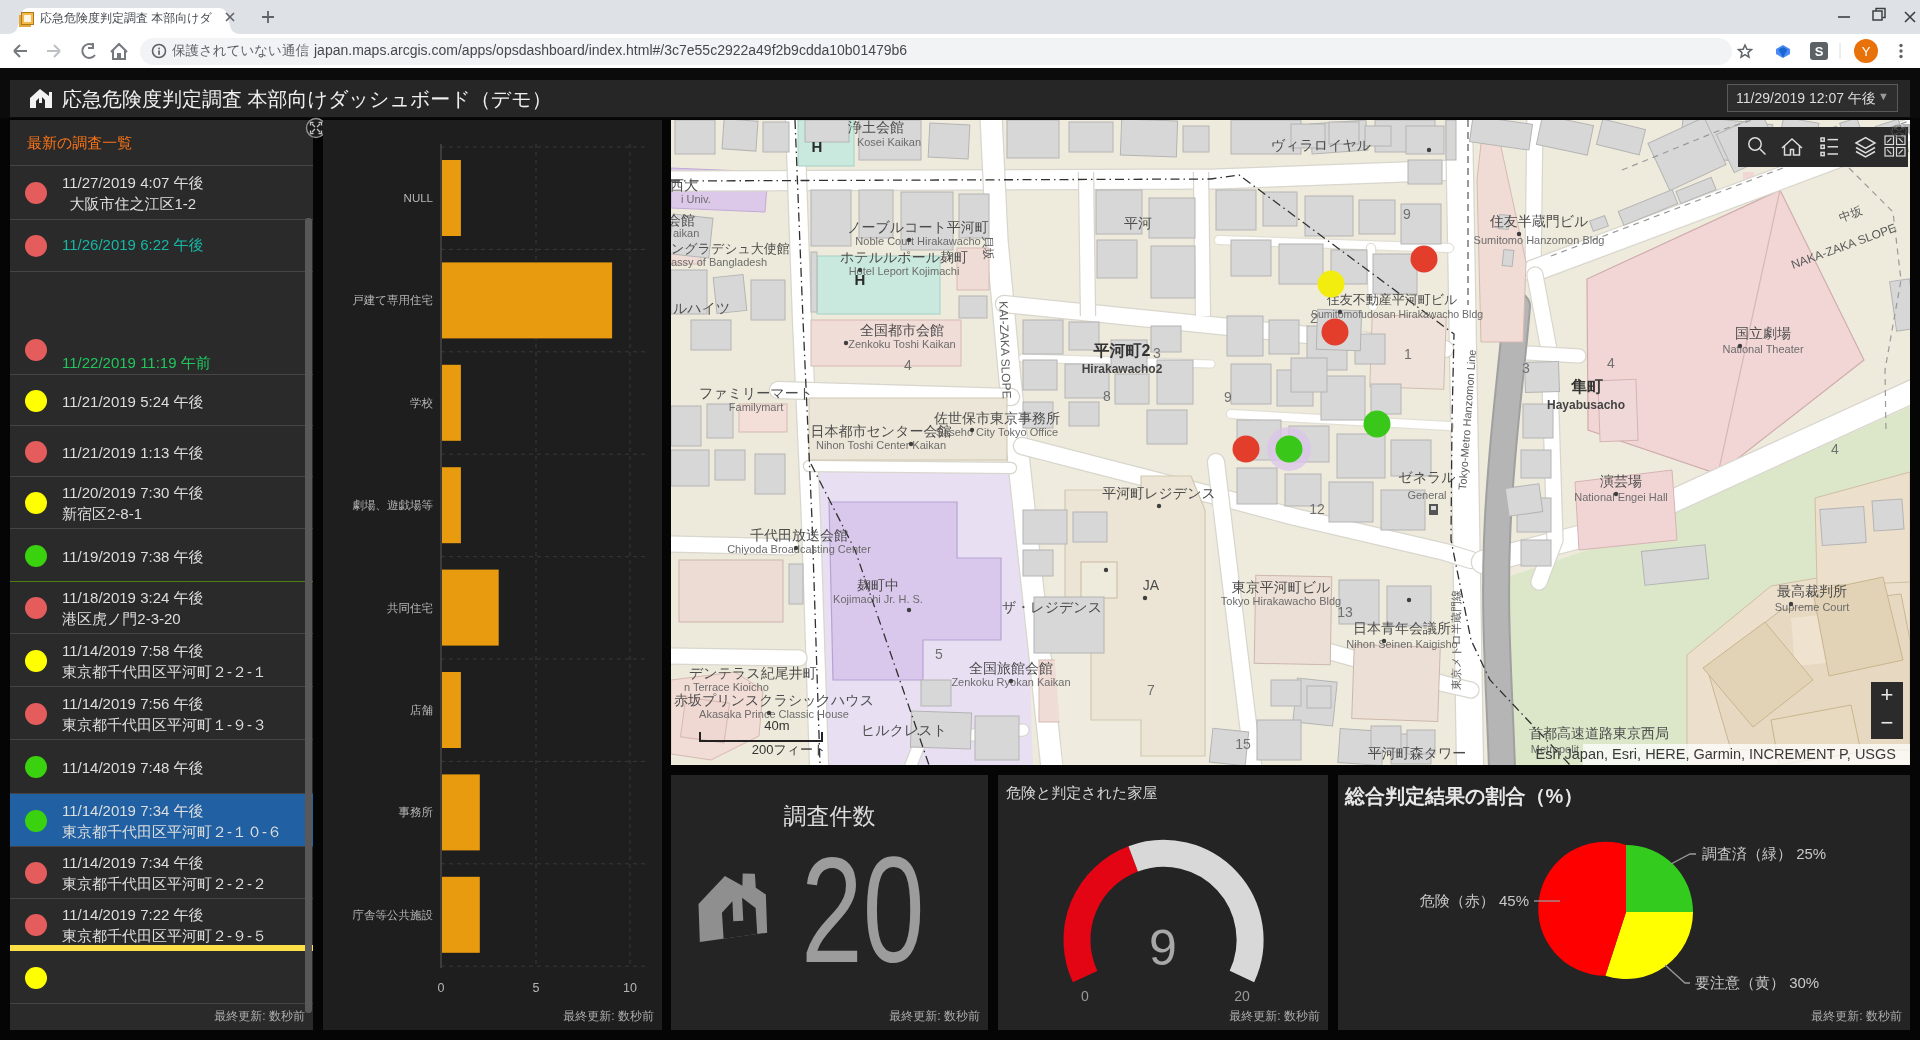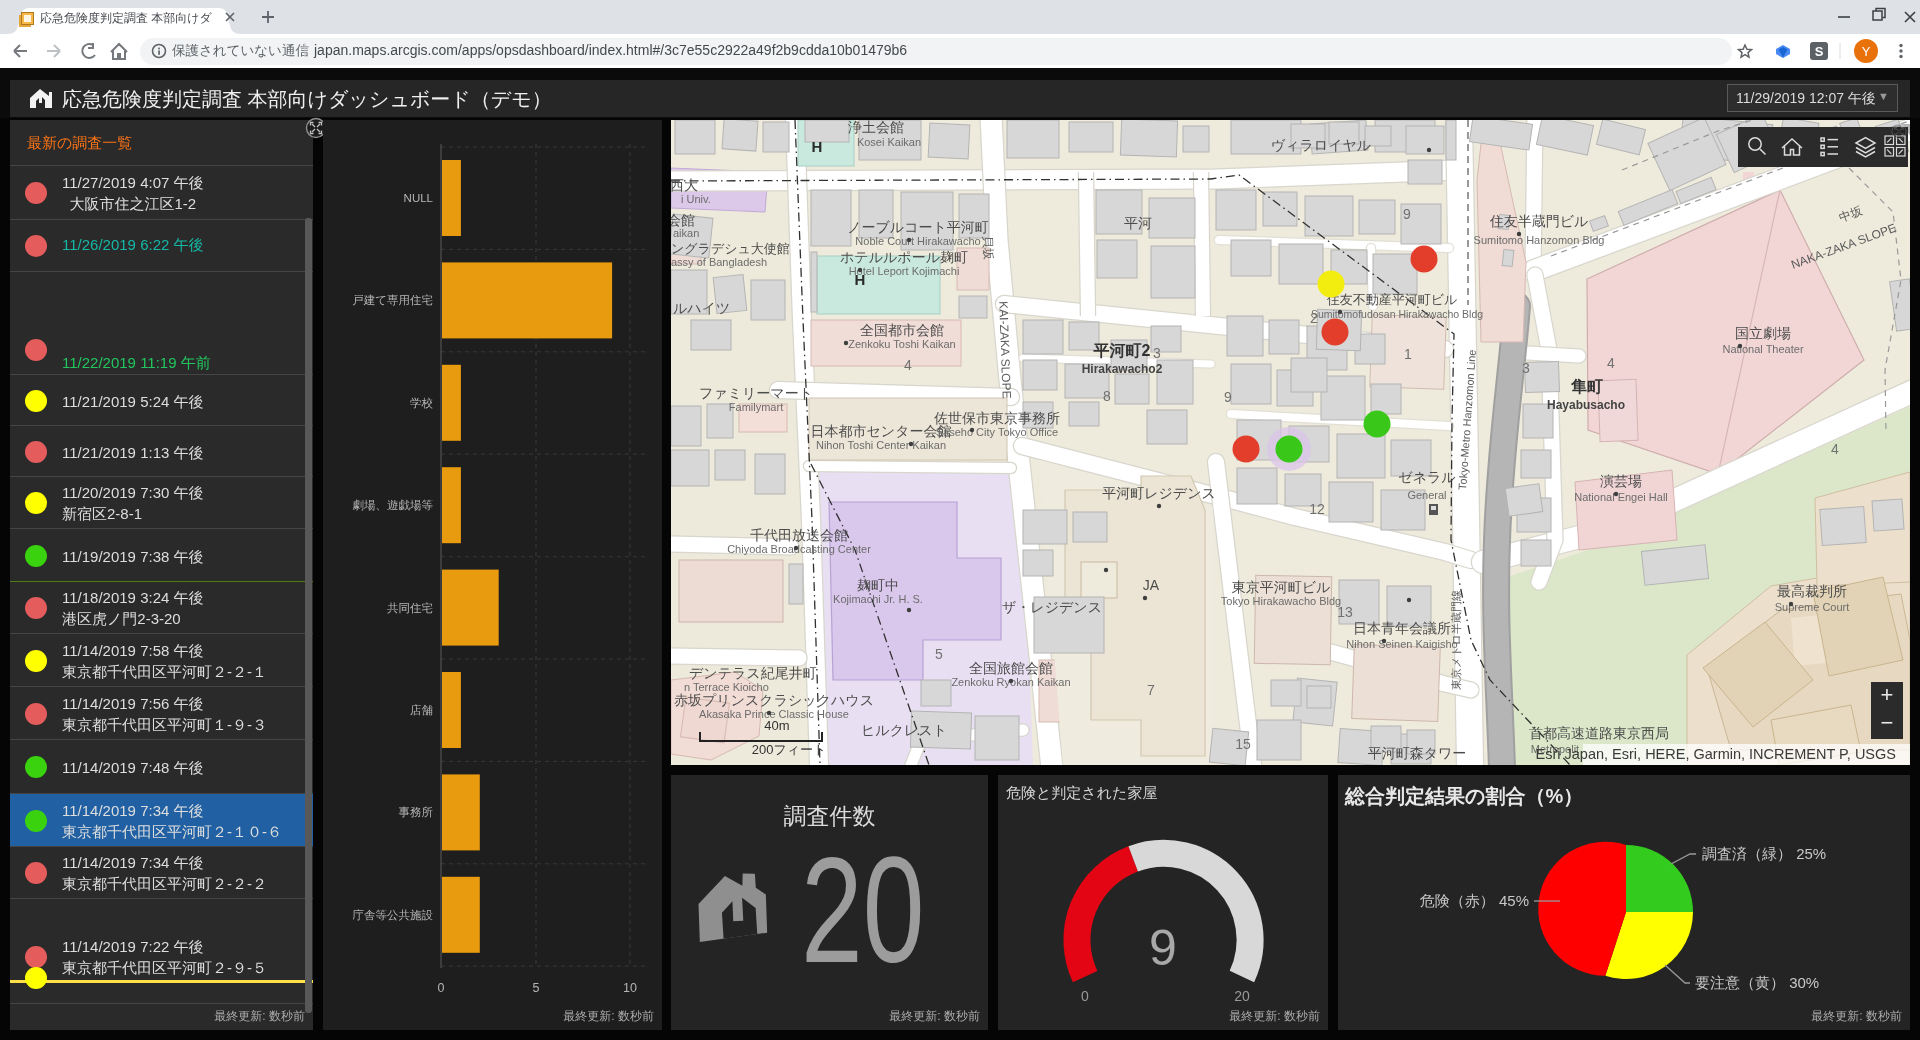--- a/index.html
+++ b/index.html
@@ -108,21 +108,21 @@
       <div style="position:absolute;left:52px;top:17.0px;font-size:15px;color:#dedede;line-height:21px;white-space:nowrap;">11/14/2019 7:48 午後</div>
     </div>
     <div style="position:absolute;left:0;top:674px;width:100%;height:53px;background:#2161a3;border-bottom:1px solid #454545;box-sizing:border-box;">
       <div style="position:absolute;left:15px;top:15.5px;width:22px;height:22px;border-radius:50%;background:#3ad10e;"></div>
       <div style="position:absolute;left:52px;top:5.5px;font-size:15px;color:#dedede;line-height:21px;white-space:nowrap;">11/14/2019 7:34 午後<br>東京都千代田区平河町２-１０-６</div>
     </div>
     <div style="position:absolute;left:0;top:727px;width:100%;height:52px;border-bottom:1px solid #454545;box-sizing:border-box;">
       <div style="position:absolute;left:15px;top:15.0px;width:22px;height:22px;border-radius:50%;background:#e45c5c;"></div>
       <div style="position:absolute;left:52px;top:5.0px;font-size:15px;color:#dedede;line-height:21px;white-space:nowrap;">11/14/2019 7:34 午後<br>東京都千代田区平河町２-２-２</div>
     </div>
-    <div style="position:absolute;left:0;top:779px;width:100%;height:52px;border-bottom:3px solid #fde047;box-sizing:border-box;margin-top:32px;">
+    <div style="position:absolute;left:0;top:779px;width:100%;height:52px;border-bottom:6px solid #fde047;box-sizing:border-box;">
       <div style="position:absolute;left:15px;top:15.0px;width:22px;height:22px;border-radius:50%;background:#e45c5c;"></div>
       <div style="position:absolute;left:52px;top:5.0px;font-size:15px;color:#dedede;line-height:21px;white-space:nowrap;">11/14/2019 7:22 午後<br>東京都千代田区平河町２-９-５</div>
     </div>
     <div style="position:absolute;left:0;top:831px;width:100%;height:53px;border-bottom:1px solid #454545;box-sizing:border-box;">
       <div style="position:absolute;left:15px;top:15.5px;width:22px;height:22px;border-radius:50%;background:#ffff00;"></div>
     </div>
 <div class="abs" style="left:295px;top:98px;width:7px;height:795px;background:#585858;border-radius:3px"></div>
 <div class="foot">最終更新: 数秒前</div>
 </div>
 <div class="abs" style="left:305px;top:117px"><svg width="22" height="22" viewBox="0 0 22 22">

